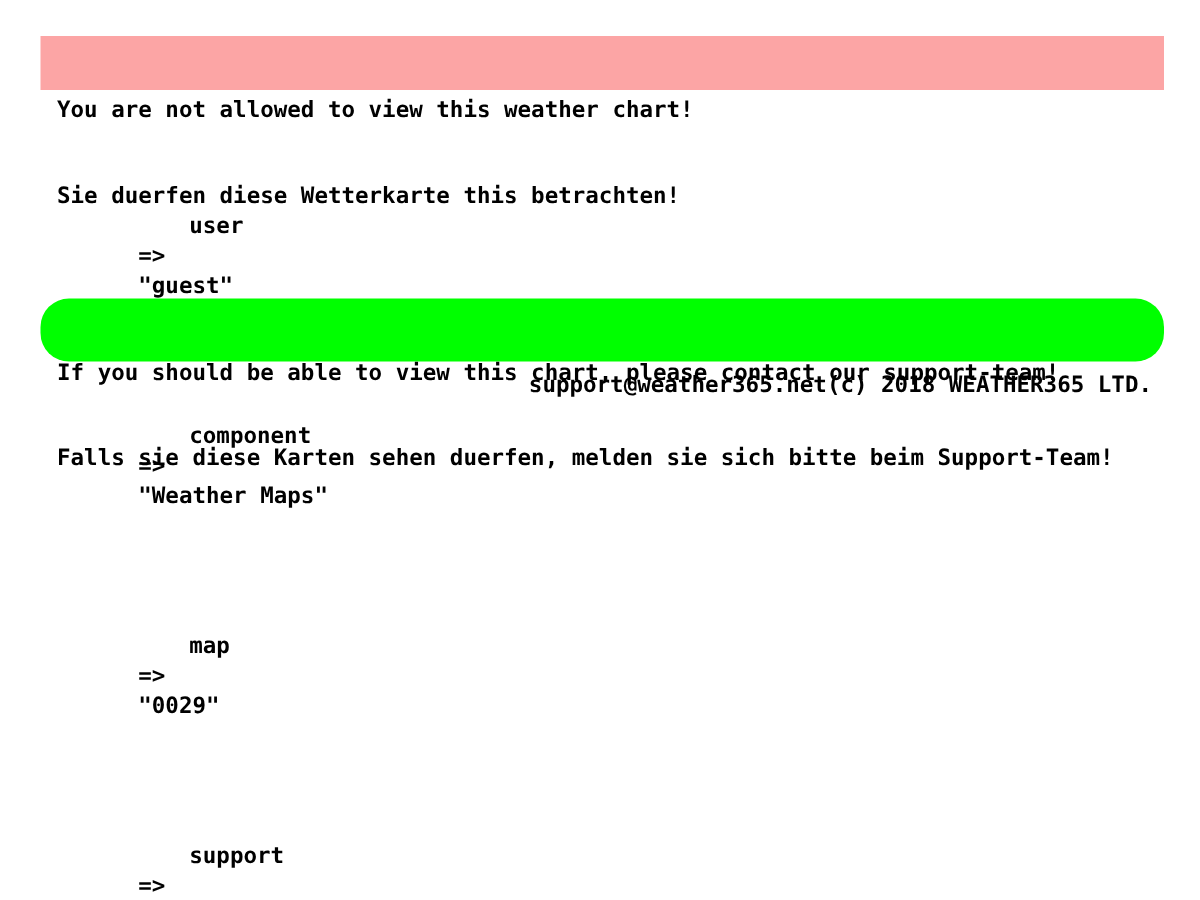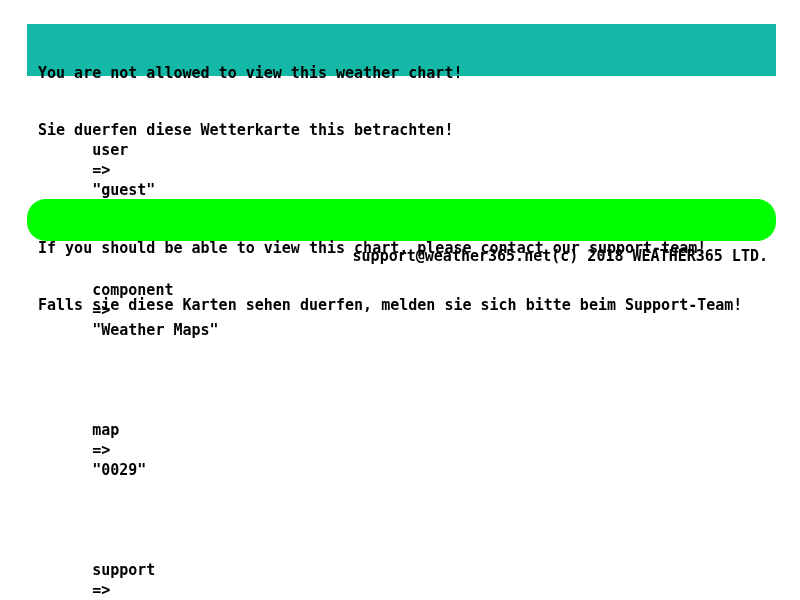--- a/index.html
+++ b/index.html
@@ -20,29 +20,29 @@
     white-space: pre;
   }
   .banner {
     position: absolute;
     left: 27px;
     width: 749px;
     box-sizing: border-box;
     padding: 2px 0 0 11px;
     line-height: 19px;
   }
-  .banner-red   { top: 24px;  height: 52px; background: #14b8a6; }
+  .banner-red   { top: 24px;  height: 36px; background: #fca5a5; }
   .banner-green { top: 199px; height: 42px; background: #00ff00; border-radius: 19px; }
   .kv-list {
     position: absolute;
     left: 38px;
     top: 80px;
     line-height: 20px;
   }
-  .kv-key   { display: inline-block; width: 90px; }
+  .kv-key   { display: inline-block; width: 90px; margin-left: 34px; }
   .kv-arrow { display: inline-block; width: 27px; }
   .footer {
     position: absolute;
     left: 38px;
     top: 247px;
     width: 730px;
     display: flex;
     justify-content: flex-end;
     line-height: 19px;
   }

